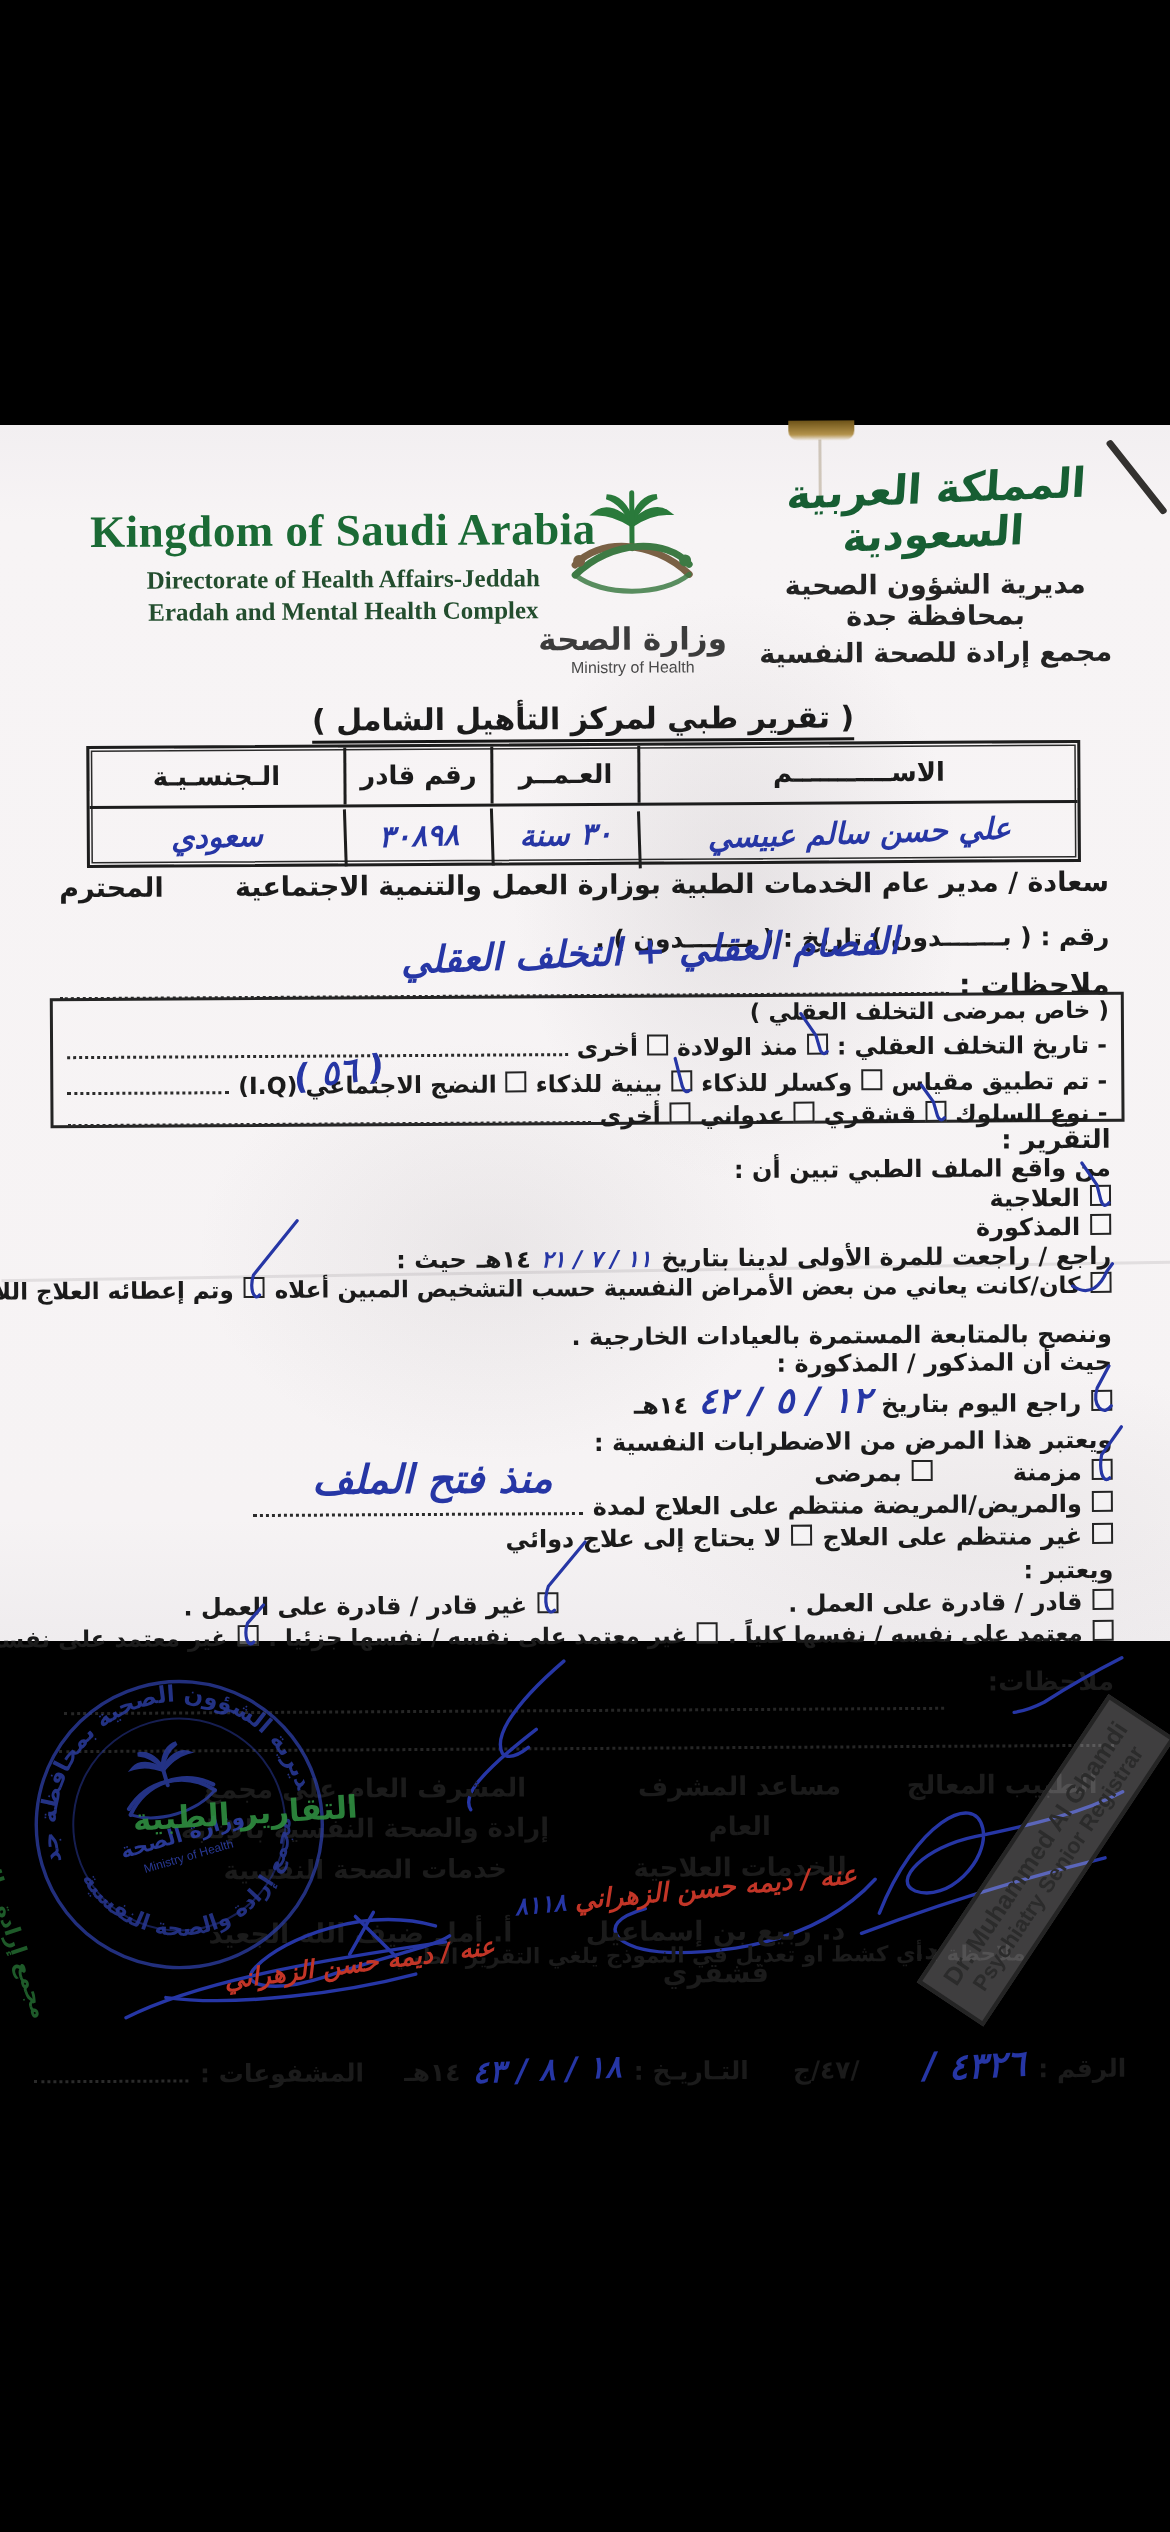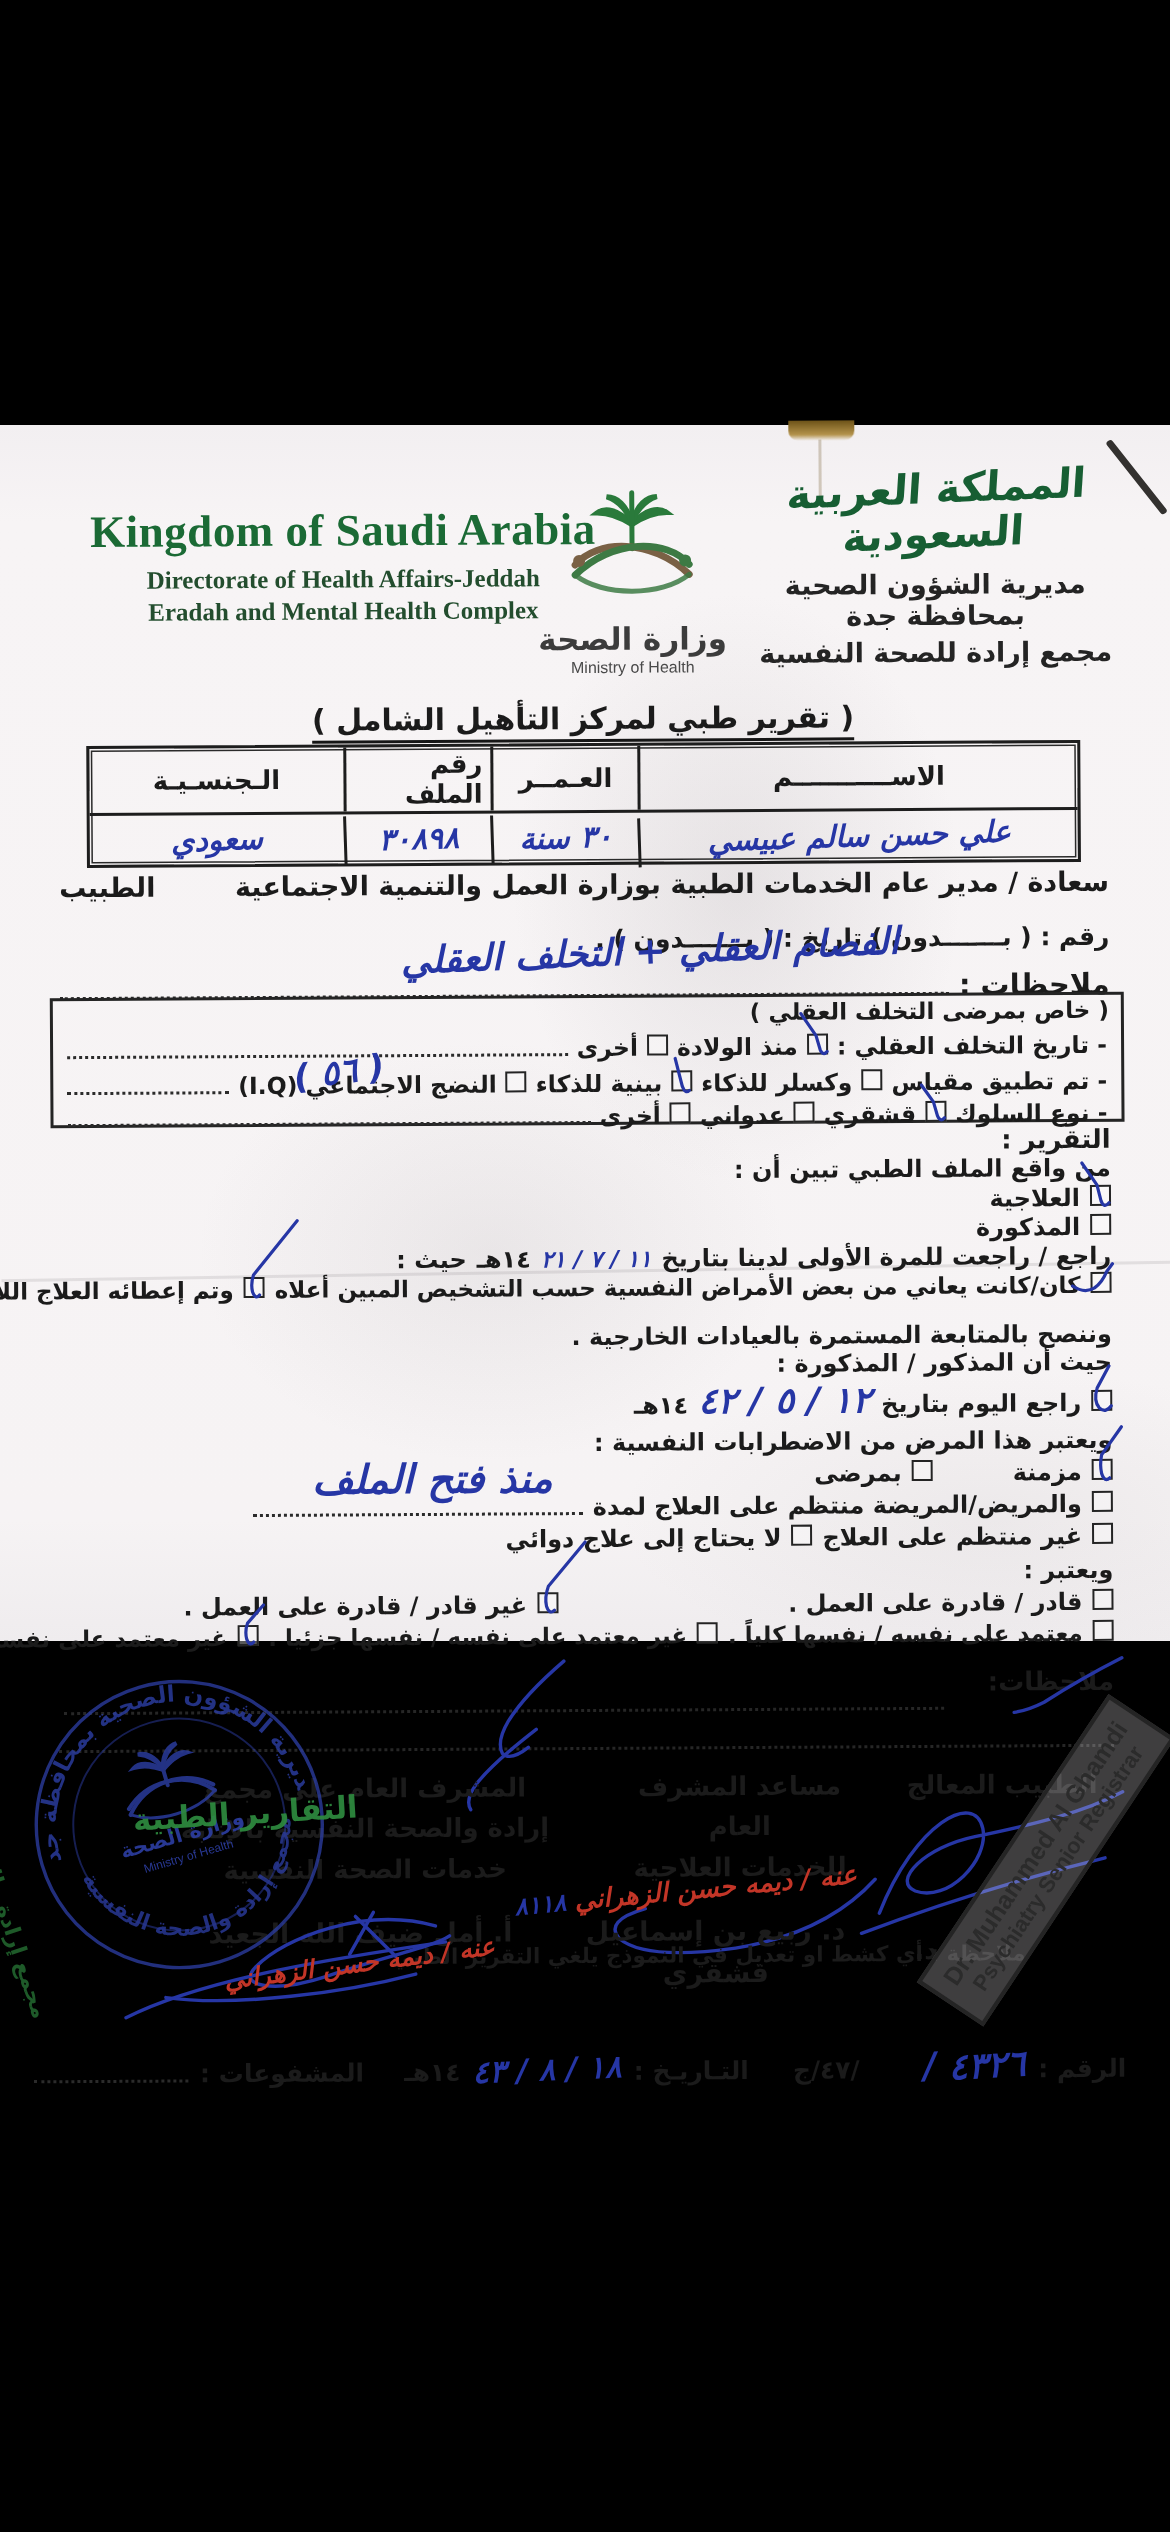--- a/index.html
+++ b/index.html
@@ -140,35 +140,35 @@
   </div>
 
   <div class="doc-title">
     <span>( تقرير طبي لمركز التأهيل الشامل )</span>
   </div>
 
   <div class="ptable">
     <div class="prow hdr">
       <div class="pcell c-name">الاســـــــــــم</div>
       <div class="pcell c-age">العـمــر</div>
-      <div class="pcell c-file">رقم الملف</div>
+      <div class="pcell c-file">رقم قادر</div>
       <div class="pcell c-nat">الـجنسـيـة</div>
     </div>
     <div class="prow">
       <div class="pcell c-name hw pv">علي حسن سالم عبيسي</div>
       <div class="pcell c-age hw pv">٣٠ سنة</div>
       <div class="pcell c-file hw pv">٣٠٨٩٨</div>
       <div class="pcell c-nat hw pv">سعودي</div>
     </div>
   </div>
 
   <div class="row" style="top:444px;font-size:27px">
     <span class="sp">سعادة / مدير عام الخدمات الطبية بوزارة العمل والتنمية الاجتماعية</span>
     <span style="flex:1"></span>
-    <span class="sp">الطبيب</span>
+    <span class="sp">المحترم</span>
   </div>
 
   <div class="row" style="top:500px;font-size:25px">
     <span class="sp">رقم : ( بـــــــدون )   تاريخ : ( بـــــــدون ) .</span>
   </div>
 
   <div class="diag-hand">الفصام العقلي + التخلف العقلي</div>
   <div class="row" style="top:545px">
     <span class="sp" style="font-size:29px">ملاحظات :</span>
     <span class="dots"></span>

